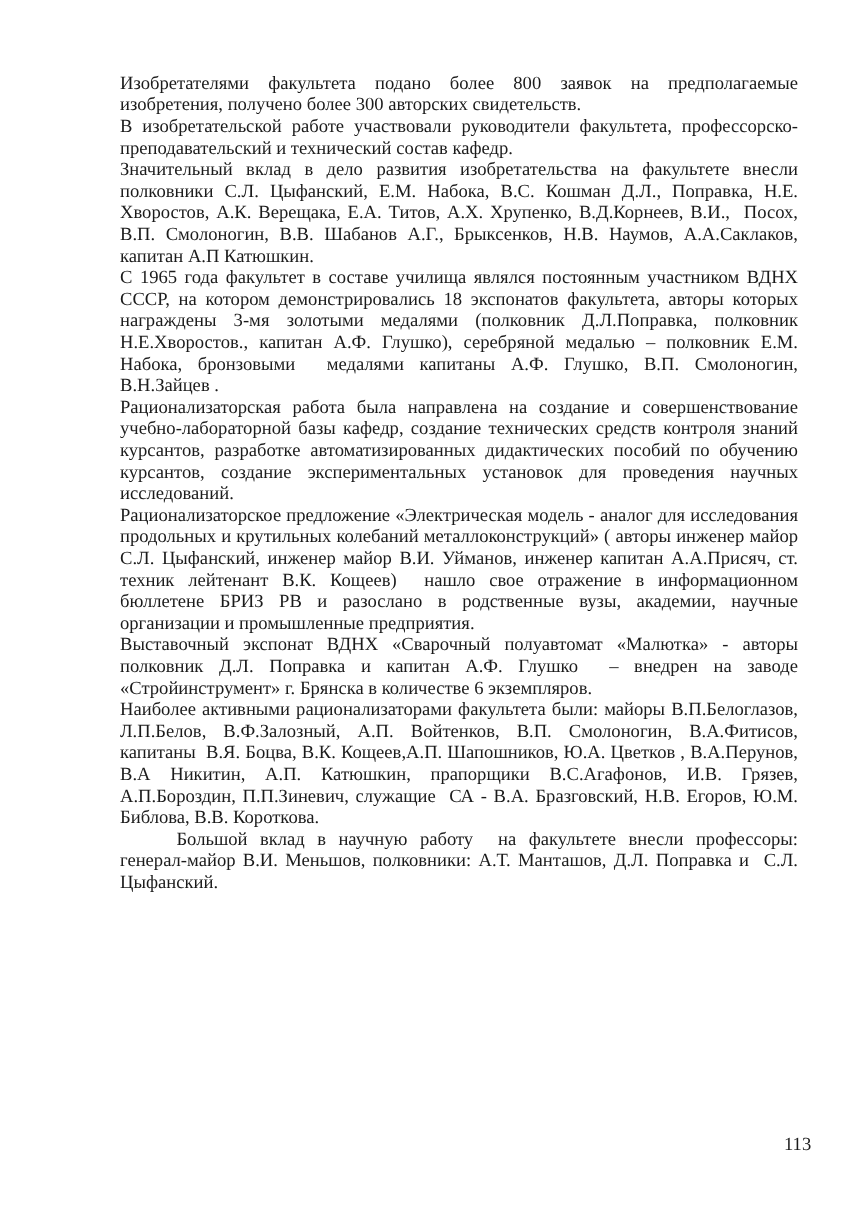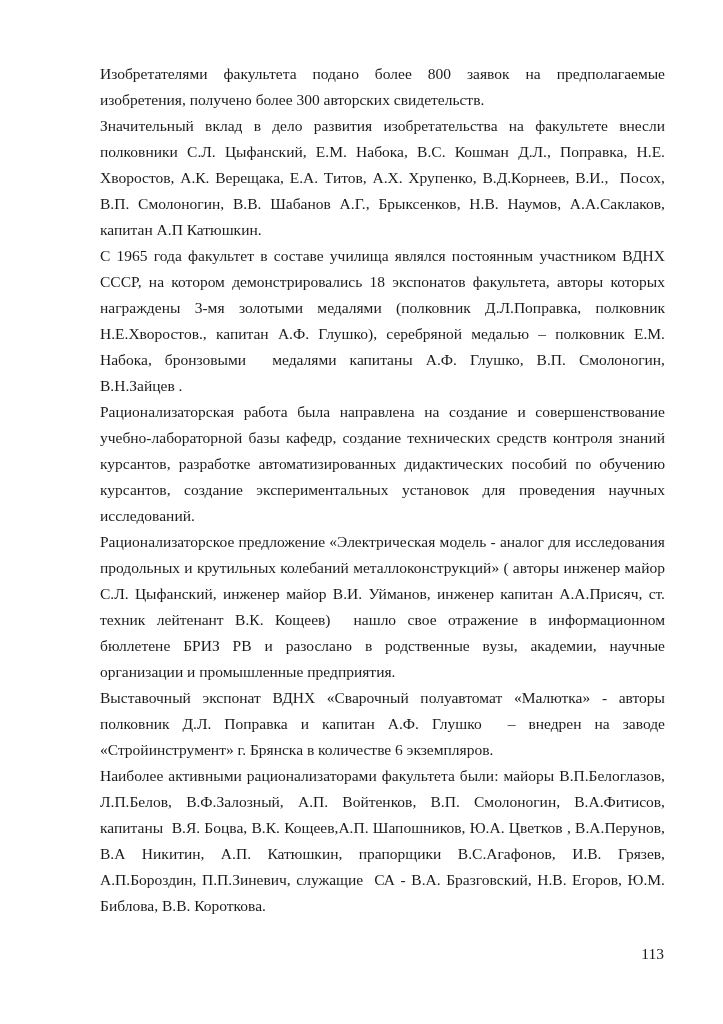--- a/index.html
+++ b/index.html
@@ -14,50 +14,52 @@
     background: #ffffff;
     overflow: hidden;
   }
   .content {
     position: absolute;
     left: 100px;
     top: 61px;
     width: 565px;
     font-family: "Liberation Serif", serif;
     font-size: 15.5px;
-    line-height: 26px;
+    line-height: 18px;
     color: #1b1b1b;
     text-align: justify;
   }
   .content p {
     margin: 0;
     padding: 0;
     white-space: pre-wrap;
   }
   .content p.indent {
     text-indent: 47px;
   }
   .page-number {
     position: absolute;
     top: 945px;
-    left: 0;
+    left: 12px;
     width: 664px;
     text-align: right;
     font-family: "Liberation Serif", serif;
     font-size: 15.5px;
     color: #1b1b1b;
   }
 </style>
 </head>
 <body>
 
 <div class="page">
   <div class="content">
       <p>Изобретателями факультета подано более 800 заявок на предполагаемые изобретения, получено более 300 авторских свидетельств.</p>
+      <p>В изобретательской работе участвовали руководители факультета, профессорско-преподавательский и технический состав кафедр.</p>
       <p>Значительный вклад в дело развития изобретательства на факультете внесли полковники С.Л. Цыфанский, Е.М. Набока, В.С. Кошман Д.Л., Поправка, Н.Е. Хворостов, А.К. Верещака, Е.А. Титов, А.Х. Хрупенко, В.Д.Корнеев, В.И.,  Посох, В.П. Смолоногин, В.В. Шабанов А.Г., Брыксенков, Н.В. Наумов, А.А.Саклаков, капитан А.П Катюшкин.</p>
       <p>С 1965 года факультет в составе училища являлся постоянным участником ВДНХ СССР, на котором демонстрировались 18 экспонатов факультета, авторы которых награждены 3-мя золотыми медалями (полковник Д.Л.Поправка, полковник Н.Е.Хворостов., капитан А.Ф. Глушко), серебряной медалью – полковник Е.М. Набока, бронзовыми  медалями капитаны А.Ф. Глушко, В.П. Смолоногин, В.Н.Зайцев .</p>
       <p>Рационализаторская работа была направлена на создание и совершенствование учебно-лабораторной базы кафедр, создание технических средств контроля знаний курсантов, разработке автоматизированных дидактических пособий по обучению курсантов, создание экспериментальных установок для проведения научных исследований.</p>
       <p>Рационализаторское предложение «Электрическая модель - аналог для исследования продольных и крутильных колебаний металлоконструкций» ( авторы инженер майор С.Л. Цыфанский, инженер майор В.И. Уйманов, инженер капитан А.А.Присяч, ст. техник лейтенант В.К. Кощеев)  нашло свое отражение в информационном бюллетене БРИЗ РВ и разослано в родственные вузы, академии, научные организации и промышленные предприятия.</p>
       <p>Выставочный экспонат ВДНХ «Сварочный полуавтомат «Малютка» - авторы полковник Д.Л. Поправка и капитан А.Ф. Глушко  – внедрен на заводе «Стройинструмент» г. Брянска в количестве 6 экземпляров.</p>
       <p>Наиболее активными рационализаторами факультета были: майоры В.П.Белоглазов, Л.П.Белов, В.Ф.Залозный, А.П. Войтенков, В.П. Смолоногин, В.А.Фитисов, капитаны  В.Я. Боцва, В.К. Кощеев,А.П. Шапошников, Ю.А. Цветков , В.А.Перунов, В.А Никитин, А.П. Катюшкин, прапорщики В.С.Агафонов, И.В. Грязев, А.П.Бороздин, П.П.Зиневич, служащие  СА - В.А. Бразговский, Н.В. Егоров, Ю.М. Библова, В.В. Короткова.</p>
+      <p class="indent">Большой вклад в научную работу  на факультете внесли профессоры: генерал-майор В.И. Меньшов, полковники: А.Т. Манташов, Д.Л. Поправка и  С.Л. Цыфанский.</p>
     </div>
   <div class="page-number">113</div>
 </div>
 
 </body></html>

